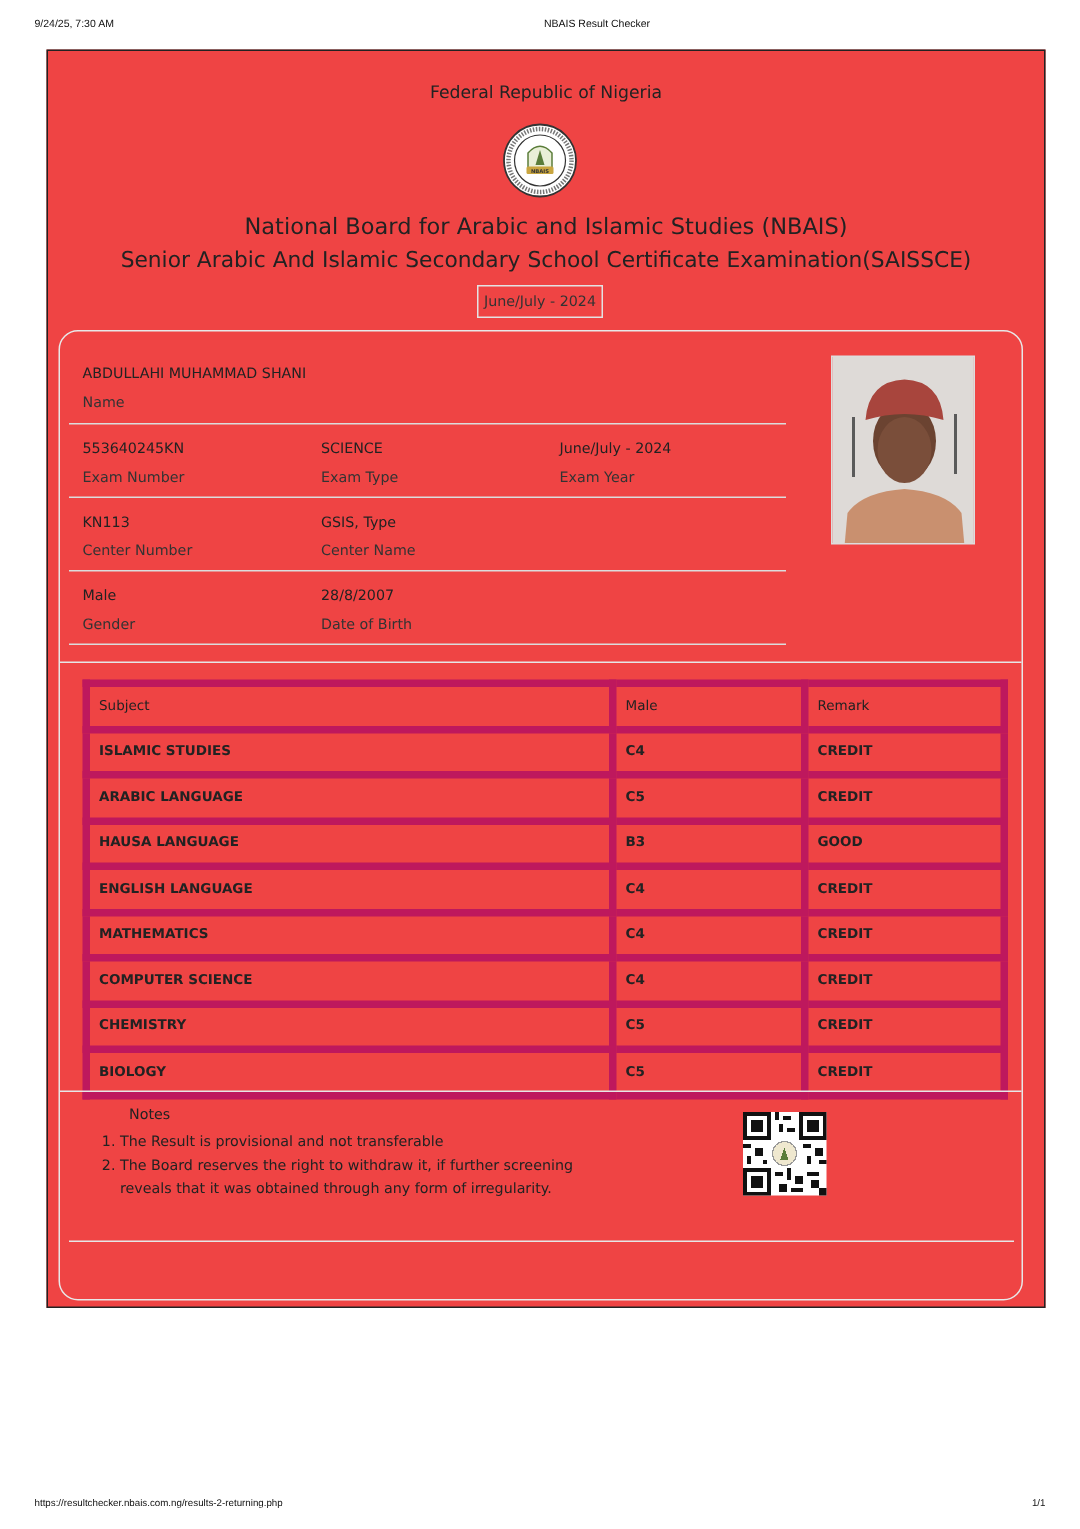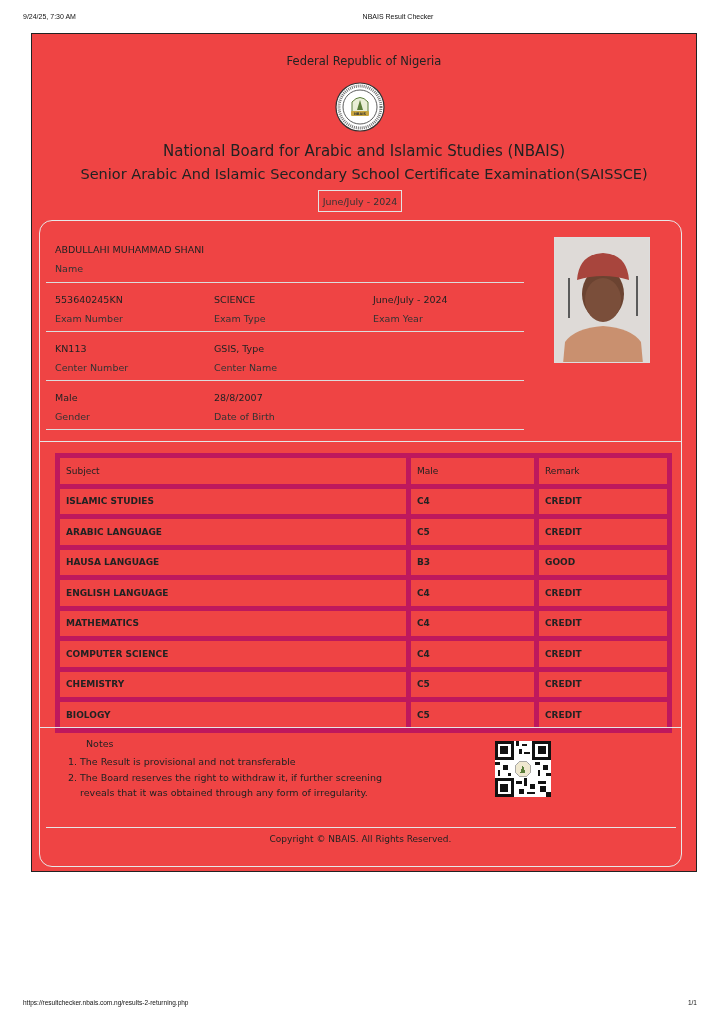--- a/index.html
+++ b/index.html
@@ -248,20 +248,19 @@
         <rect x="9" y="18" width="2" height="2"></rect>
           <rect x="12" y="19" width="3" height="1"></rect>
           <rect x="17" y="17" width="2" height="2"></rect>
           <rect x="19" y="19" width="2" height="2"></rect>
       </g>
       <circle cx="10.5" cy="10.5" r="3" fill="#efe8cf" stroke="#999" stroke-width="0.3"></circle>
       <path d="M9.5 12 L10.5 9 L11.5 12 Z" fill="#5a7d3a"></path>
     </svg>
 
     <div class="divider3"></div>
-    <div class="copyright">Copyright © NBAIS. All Rights Reserved.</div>
   </div>
 </div>
 
 <div class="print-footer">
   <span class="url">https://resultchecker.nbais.com.ng/results-2-returning.php</span>
   <span class="page">1/1</span>
 </div>
 
 </body></html>

